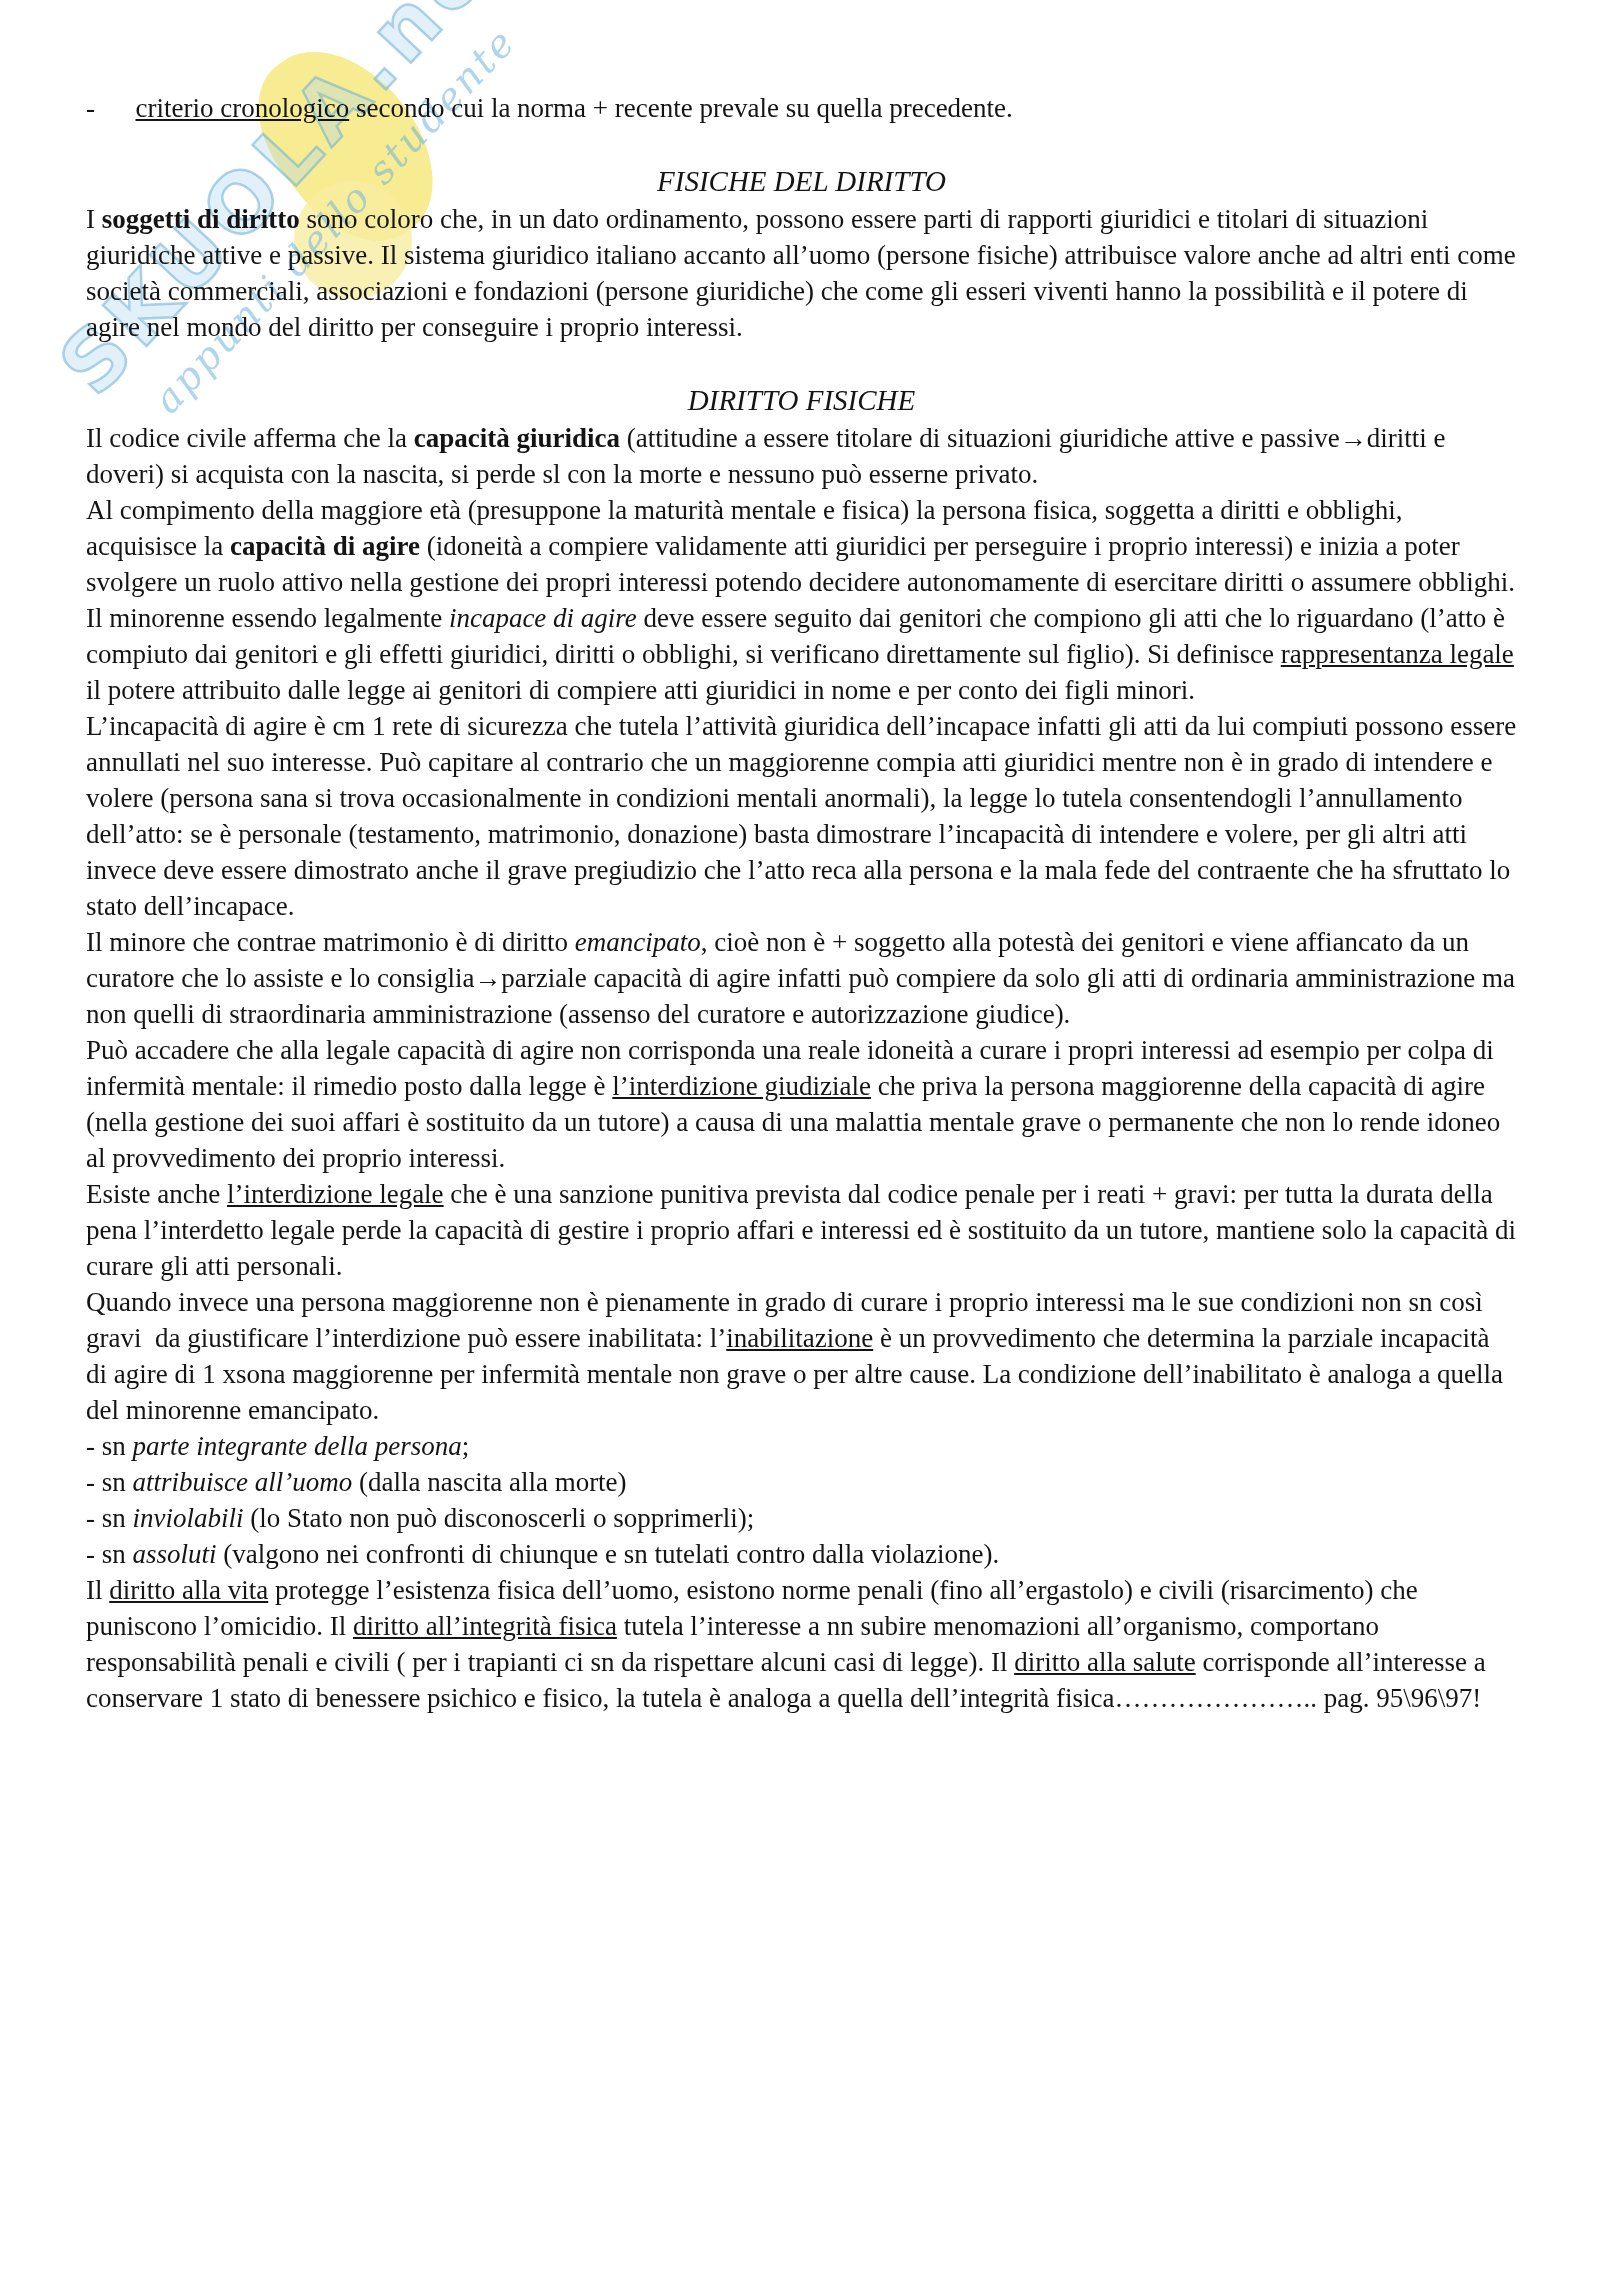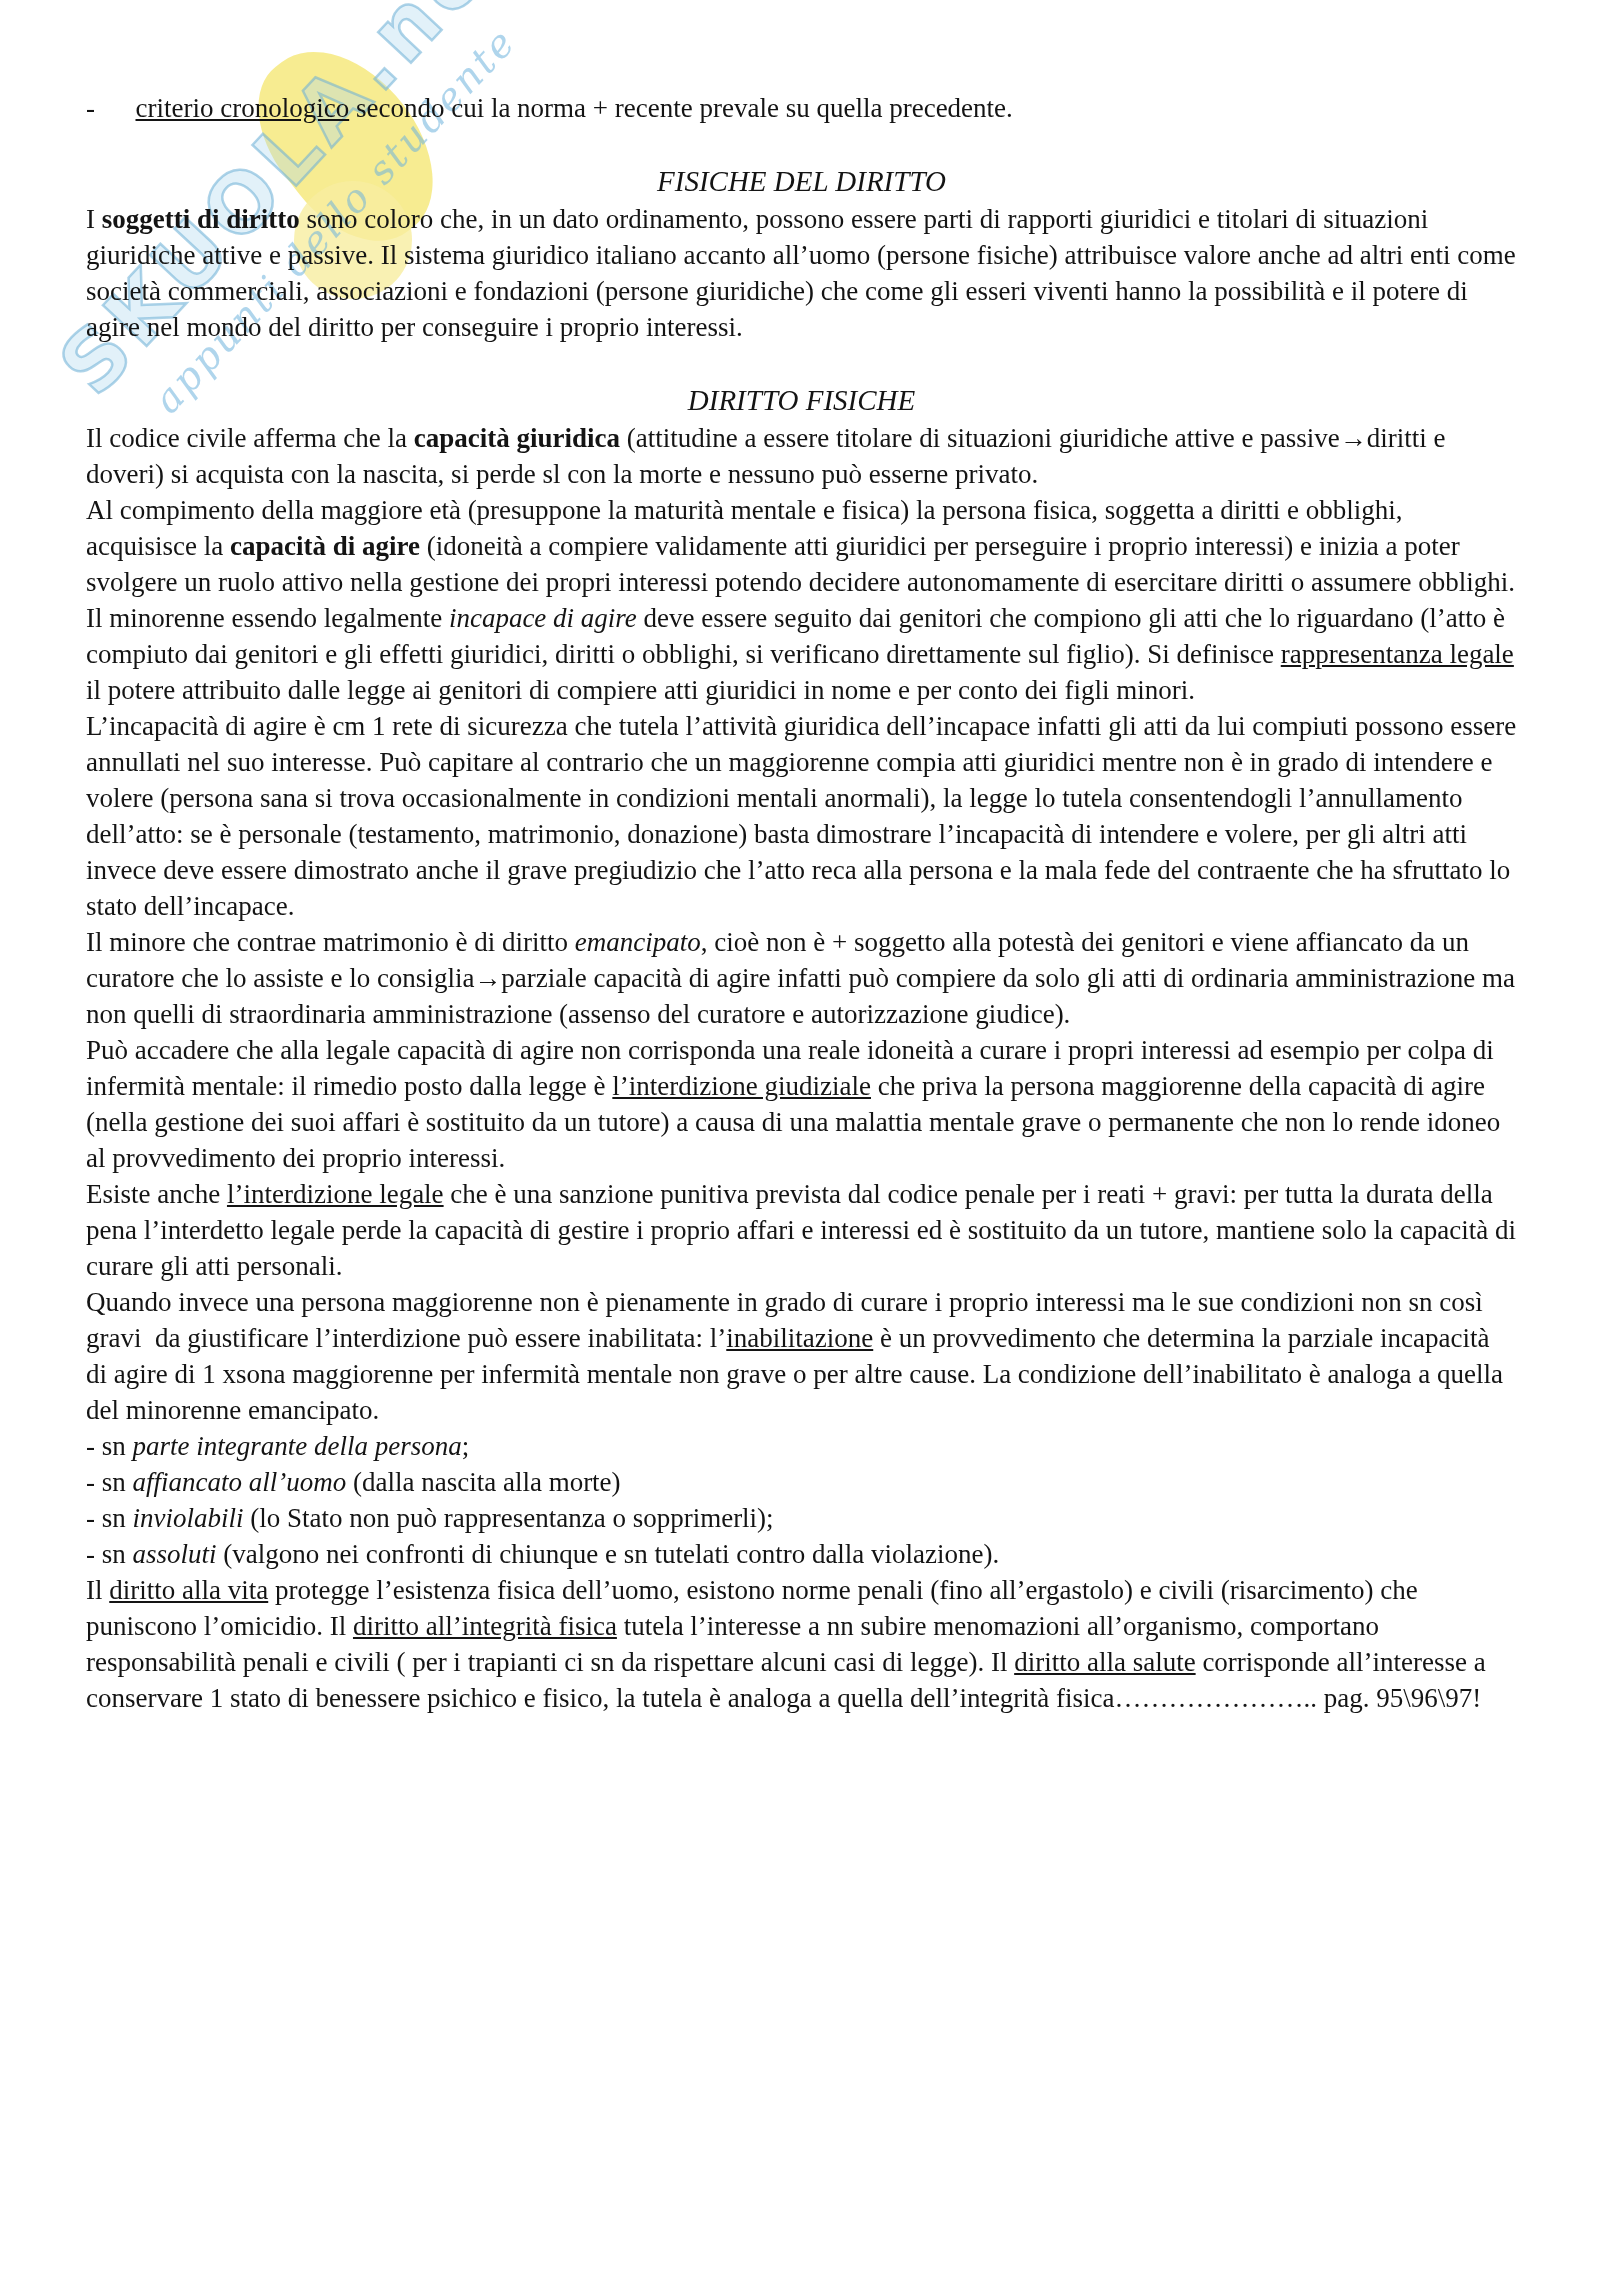--- a/index.html
+++ b/index.html
@@ -114,20 +114,20 @@
       <p class="para"><span>I </span><span class="b">soggetti di diritto</span><span> sono coloro che, in un dato ordinamento, possono essere parti di rapporti giuridici e titolari di situazioni giuridiche attive e passive. Il sistema giuridico italiano accanto all’uomo (persone fisiche) attribuisce valore anche ad altri enti come società commerciali, associazioni e fondazioni (persone giuridiche) che come gli esseri viventi hanno la possibilità e il potere di agire nel mondo del diritto per conseguire i proprio interessi.</span></p>
       <h2 class="heading">DIRITTO FISICHE</h2>
       <p class="para"><span>Il codice civile afferma che la </span><span class="b">capacità giuridica</span><span> (attitudine a essere titolare di situazioni giuridiche attive e passive→diritti e doveri) si acquista con la nascita, si perde sl con la morte e nessuno può esserne privato.</span></p>
       <p class="para"><span>Al compimento della maggiore età (presuppone la maturità mentale e fisica) la persona fisica, soggetta a diritti e obblighi, acquisisce la </span><span class="b">capacità di agire</span><span> (idoneità a compiere validamente atti giuridici per perseguire i proprio interessi) e inizia a poter svolgere un ruolo attivo nella gestione dei propri interessi potendo decidere autonomamente di esercitare diritti o assumere obblighi. Il minorenne essendo legalmente </span><span class="i">incapace di agire</span><span> deve essere seguito dai genitori che compiono gli atti che lo riguardano (l’atto è compiuto dai genitori e gli effetti giuridici, diritti o obblighi, si verificano direttamente sul figlio). Si definisce </span><span class="u">rappresentanza legale</span><span> il potere attribuito dalle legge ai genitori di compiere atti giuridici in nome e per conto dei figli minori.</span></p>
       <p class="para"><span>L’incapacità di agire è cm 1 rete di sicurezza che tutela l’attività giuridica dell’incapace infatti gli atti da lui compiuti possono essere annullati nel suo interesse. Può capitare al contrario che un maggiorenne compia atti giuridici mentre non è in grado di intendere e volere (persona sana si trova occasionalmente in condizioni mentali anormali), la legge lo tutela consentendogli l’annullamento dell’atto: se è personale (testamento, matrimonio, donazione) basta dimostrare l’incapacità di intendere e volere, per gli altri atti invece deve essere dimostrato anche il grave pregiudizio che l’atto reca alla persona e la mala fede del contraente che ha sfruttato lo stato dell’incapace.</span></p>
       <p class="para"><span>Il minore che contrae matrimonio è di diritto </span><span class="i">emancipato</span><span>, cioè non è + soggetto alla potestà dei genitori e viene affiancato da un curatore che lo assiste e lo consiglia→parziale capacità di agire infatti può compiere da solo gli atti di ordinaria amministrazione ma non quelli di straordinaria amministrazione (assenso del curatore e autorizzazione giudice).</span></p>
       <p class="para"><span>Può accadere che alla legale capacità di agire non corrisponda una reale idoneità a curare i propri interessi ad esempio per colpa di infermità mentale: il rimedio posto dalla legge è </span><span class="u">l’interdizione giudiziale</span><span> che priva la persona maggiorenne della capacità di agire (nella gestione dei suoi affari è sostituito da un tutore) a causa di una malattia mentale grave o permanente che non lo rende idoneo al provvedimento dei proprio interessi.</span></p>
       <p class="para"><span>Esiste anche </span><span class="u">l’interdizione legale</span><span> che è una sanzione punitiva prevista dal codice penale per i reati + gravi: per tutta la durata della pena l’interdetto legale perde la capacità di gestire i proprio affari e interessi ed è sostituito da un tutore, mantiene solo la capacità di curare gli atti personali.</span></p>
       <p class="para"><span>Quando invece una persona maggiorenne non è pienamente in grado di curare i proprio interessi ma le sue condizioni non sn così gravi&nbsp; da giustificare l’interdizione può essere inabilitata: l’</span><span class="u">inabilitazione</span><span> è un provvedimento che determina la parziale incapacità di agire di 1 xsona maggiorenne per infermità mentale non grave o per altre cause. La condizione dell’inabilitato è analoga a quella del minorenne emancipato.</span></p>
       <p class="para"><span>- sn </span><span class="i">parte integrante della persona</span><span>;</span></p>
-      <p class="para"><span>- sn </span><span class="i">affiancato all’uomo</span><span> (dalla nascita alla morte)</span></p>
-      <p class="para"><span>- sn </span><span class="i">inviolabili</span><span> (lo Stato non può rappresentanza o sopprimerli);</span></p>
+      <p class="para"><span>- sn </span><span class="i">attribuisce all’uomo</span><span> (dalla nascita alla morte)</span></p>
+      <p class="para"><span>- sn </span><span class="i">inviolabili</span><span> (lo Stato non può disconoscerli o sopprimerli);</span></p>
       <p class="para"><span>- sn </span><span class="i">assoluti</span><span> (valgono nei confronti di chiunque e sn tutelati contro dalla violazione).</span></p>
       <p class="para"><span>Il </span><span class="u">diritto alla vita</span><span> protegge l’esistenza fisica dell’uomo, esistono norme penali (fino all’ergastolo) e civili (risarcimento) che puniscono l’omicidio. Il </span><span class="u">diritto all’integrità fisica</span><span> tutela l’interesse a nn subire menomazioni all’organismo, comportano responsabilità penali e civili ( per i trapianti ci sn da rispettare alcuni casi di legge). Il </span><span class="u">diritto alla salute</span><span> corrisponde all’interesse a conservare 1 stato di benessere psichico e fisico, la tutela è analoga a quella dell’integrità fisica………………….. pag. 95\96\97!</span></p>
     </div>
 
 </div>
 
 
 </body></html>

